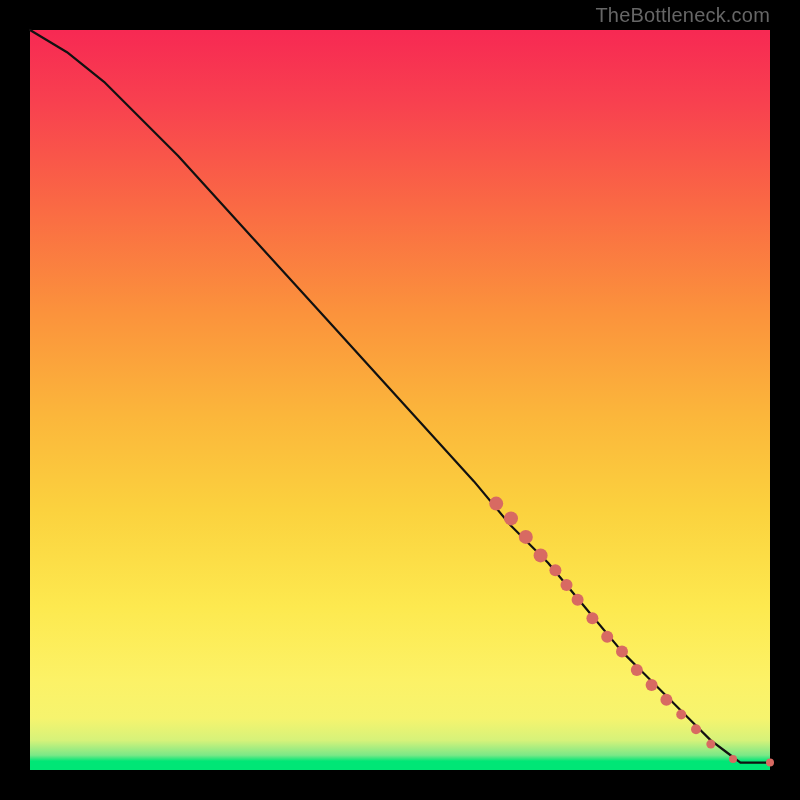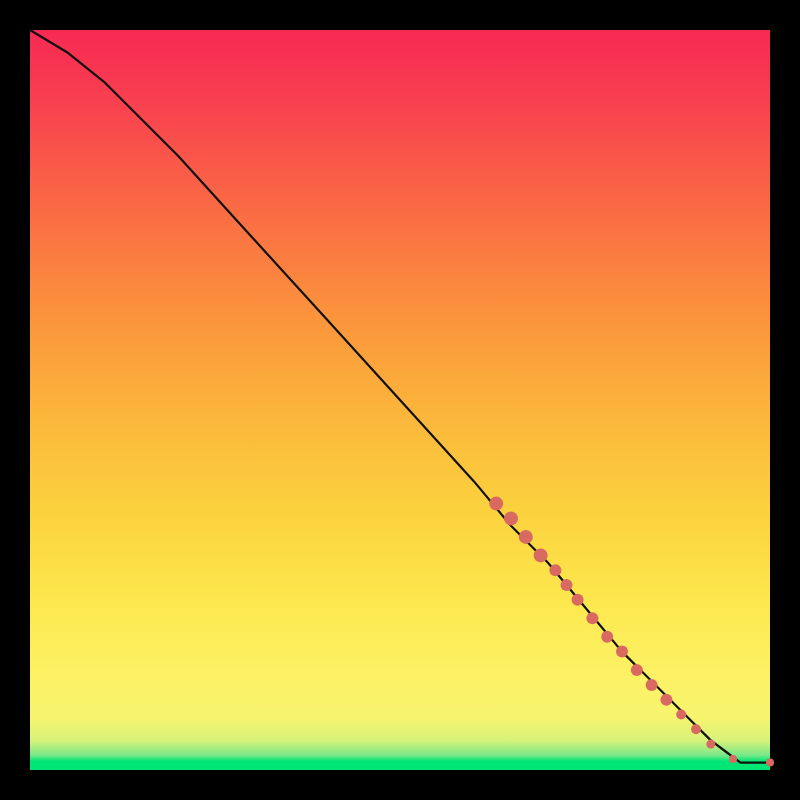--- a/index.html
+++ b/index.html
@@ -67,20 +67,21 @@
   }
   .pt {
     fill: #d86a62;
     stroke: none;
   }
 </style>
 </head>
 <body>
 
 <div class="frame">
+  <div class="watermark">TheBottleneck.com</div>
 
   <div class="plot-area">
     <svg class="curve" viewBox="0 0 740 740">
       <path class="curve-path" d="M0.0 0.0 L37.0 22.2 L74.0 51.8 L148.0 125.8 L222.0 207.2 L296.0 288.6 L370.0 370.0 L444.0 451.4 L481.0 495.8 L518.0 532.8 L555.0 577.2 L592.0 621.6 L614.2 643.8 L636.4 666.0 L658.6 688.2 L680.8 710.4 L695.6 721.5 L710.4 732.6 L725.2 732.6 L740.0 732.6"></path>
       <g id="scatter-group">
           <circle cx="466.2" cy="473.6" r="7" class="pt"></circle>
           <circle cx="481.0" cy="488.4" r="7" class="pt"></circle>
           <circle cx="495.8" cy="506.9" r="7" class="pt"></circle>
           <circle cx="510.6" cy="525.4" r="7" class="pt"></circle>
           <circle cx="525.4" cy="540.2" r="6" class="pt"></circle>

